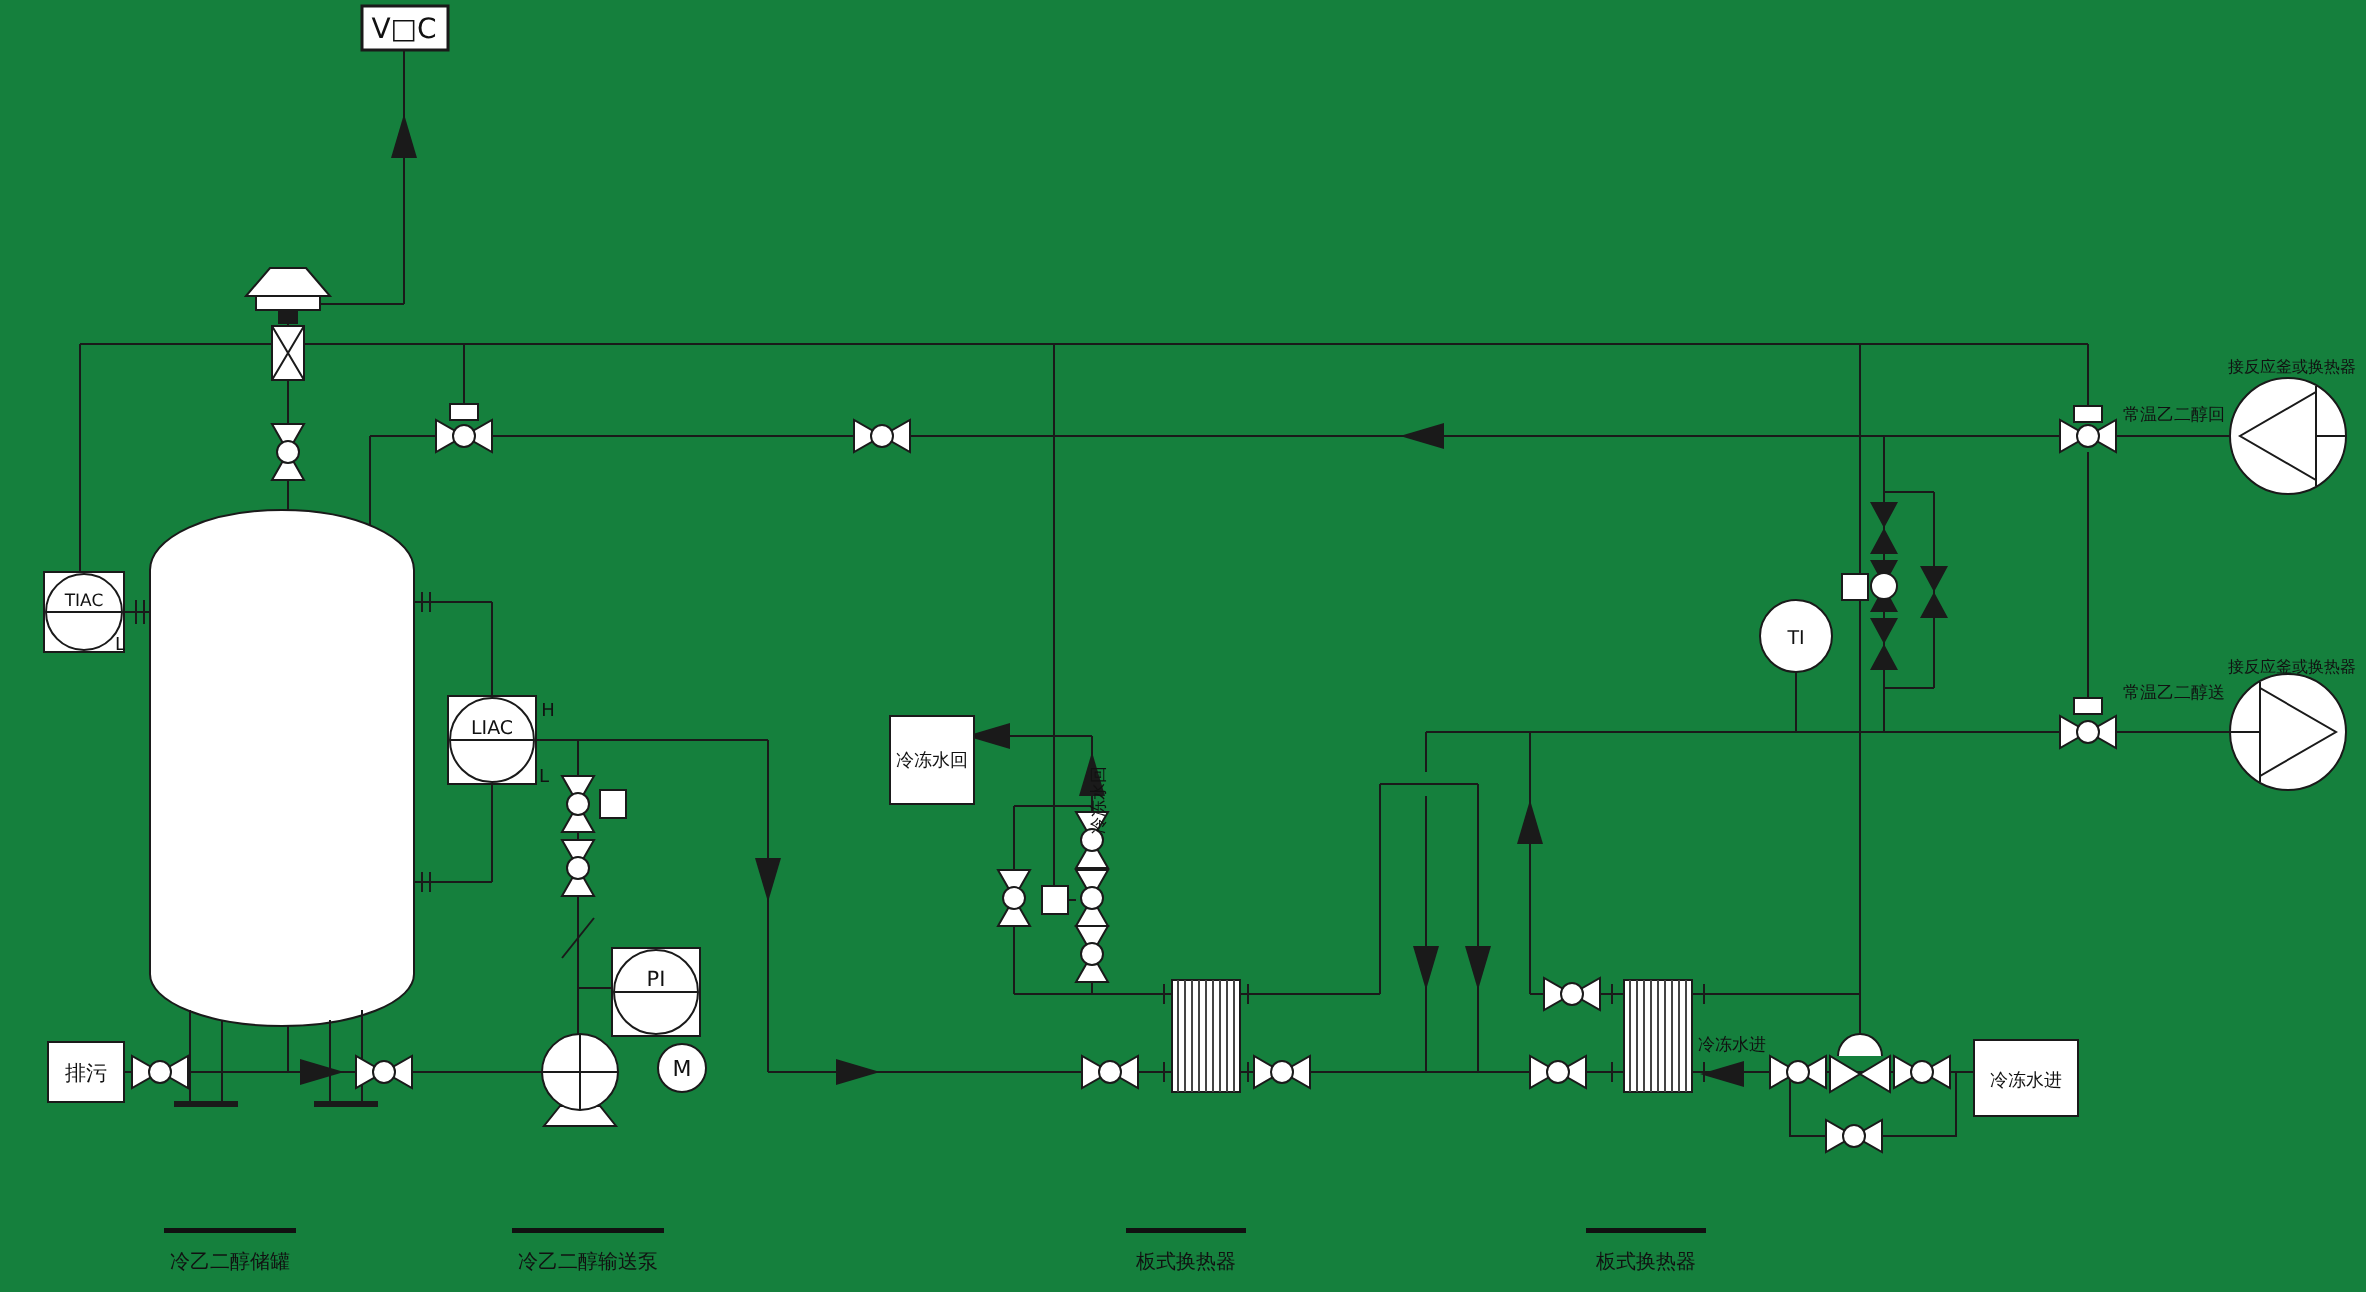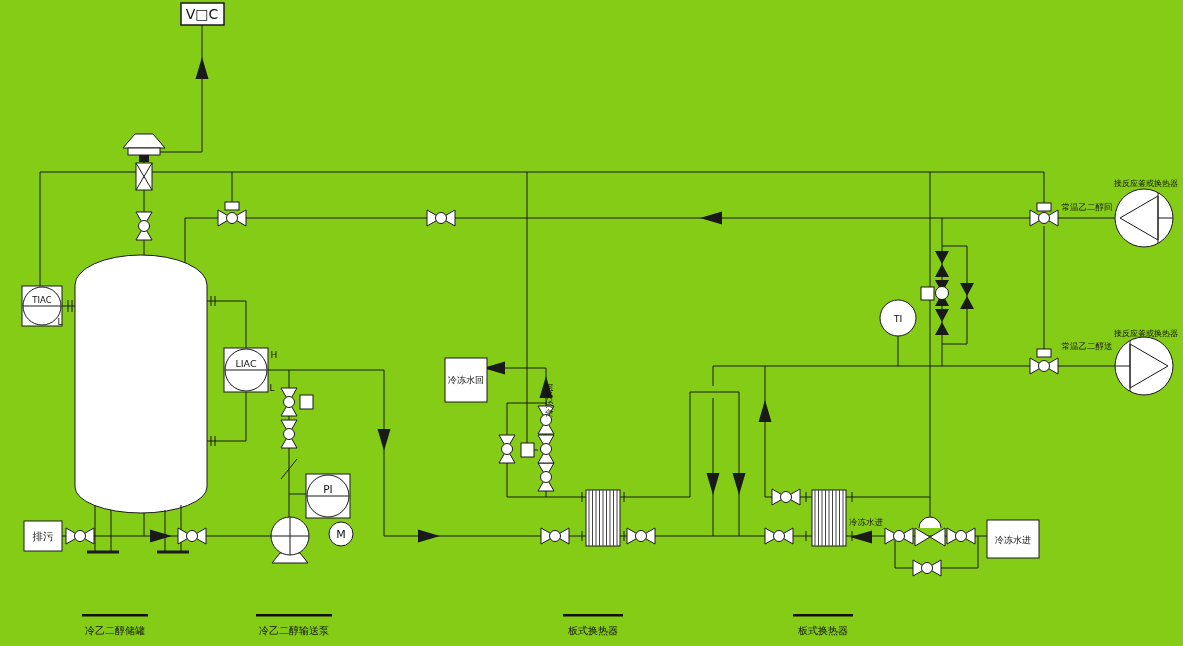--- a/index.html
+++ b/index.html
@@ -1,16 +1,16 @@
 <!DOCTYPE html>
 <html><head>
 <meta charset="utf-8">
 <style>
   html,body{margin:0;padding:0;background:#ffffff;}
-  .stage{position:relative;width:1183px;height:646px;background:#84cc16;overflow:hidden;
+  .stage{position:relative;width:1183px;height:646px;background:#15803d;overflow:hidden;
          font-family:"DejaVu Sans","Liberation Sans",sans-serif;}
   svg text{font-family:"DejaVu Sans","Liberation Sans",sans-serif;fill:#111;}
   .pipe{stroke:#1a1a1a;stroke-width:1;fill:none;}
   .thin{stroke:#444;stroke-width:1;fill:none;}
   .sym{stroke:#1a1a1a;stroke-width:1;fill:#ffffff;}
   .blk{fill:#1a1a1a;stroke:none;}
   .bar{fill:#111;}
 </style>
 </head>
 <body>

